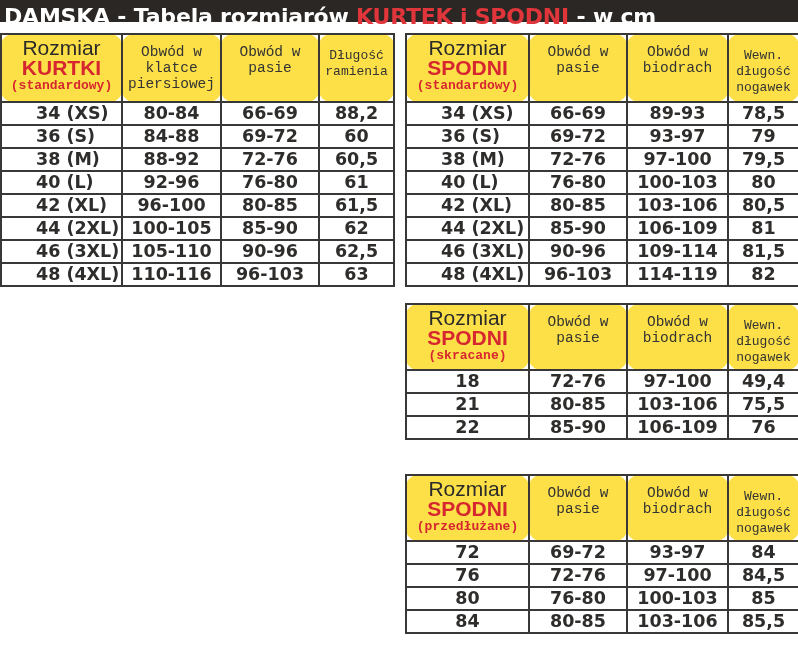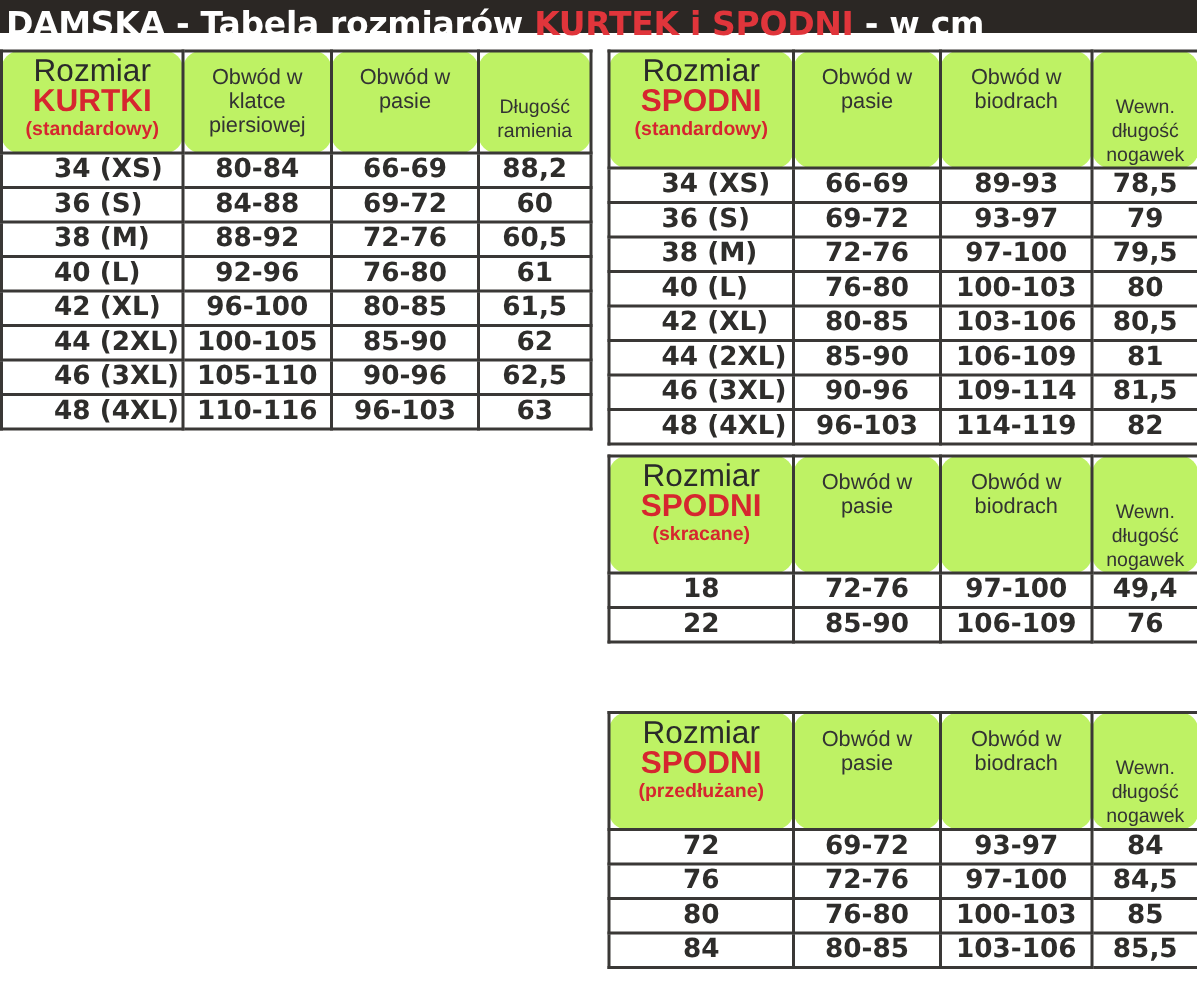--- a/index.html
+++ b/index.html
@@ -4,27 +4,27 @@
 <style>
   html, body { margin:0; padding:0; }
   body { width:798px; height:664px; background:#ffffff; position:relative; overflow:hidden;
          font-family:"DejaVu Sans", sans-serif; color:#2b2a28; }
   .titlebar { position:absolute; left:0; top:0; width:798px; height:22px; background:#2b2724;
               color:#ffffff; font-weight:bold; font-size:22px; line-height:33px; white-space:nowrap;
               padding-left:4px; box-sizing:border-box; letter-spacing:-0.2px; }
   .titlebar .red { color:#e0353b; }
   table { position:absolute; border-collapse:collapse; table-layout:fixed; background:#fff; }
   td, th { border:2px solid #3a3836; padding:0; text-align:center; vertical-align:middle; }
-  thead th { background:#bef264; font-weight:normal; vertical-align:top; color:#333;border-radius:12px; }
+  thead th { background:#fde047; font-weight:normal; vertical-align:top; color:#333;border-radius:12px; }
   .hdr-size { padding-top:3px; }
   .hdr-size .l1 { display:block; font-family:"Liberation Sans", sans-serif; font-size:21px; line-height:20px; color:#2a2a2a; }
   .hdr-size .l2 { display:block; font-family:"Liberation Sans", sans-serif; font-weight:bold; font-size:21px; line-height:20px; color:#d6262f; }
-  .hdr-size .l3 { display:block; font-family:Liberation Sans, sans-serif; font-weight:bold; font-size:13px; line-height:15px; color:#d6262f; }
-  .hdr-col { font-family:Liberation Sans, sans-serif; font-size:14.5px; line-height:16px; padding-top:9px; }
-  .hdr-col.small { font-size:13px; line-height:16px; padding-top:28px; }
+  .hdr-size .l3 { display:block; font-family:Liberation Mono, monospace; font-weight:bold; font-size:13px; line-height:15px; color:#d6262f; }
+  .hdr-col { font-family:Liberation Mono, monospace; font-size:14.5px; line-height:16px; padding-top:9px; }
+  .hdr-col.small { font-size:13px; line-height:16px; padding-top:13px; }
   tbody td { font-family:"DejaVu Sans", sans-serif; font-weight:bold; font-size:17.5px; color:#2e2d2b;
              height:21px; line-height:21px; }
   tbody td.first-left { text-align:left; padding-left:34px; }
   #t1 { left:0; top:33px; width:393px; }
   #t2 { left:405px; top:33px; width:393px; }
   #t3 { left:405px; top:303px; width:393px; }
   #t4 { left:405px; top:474px; width:393px; }
 </style>
 </head>
 <body>
@@ -193,20 +193,26 @@
     </tr>
   </thead>
   <tbody>
     <tr>
         <td>18</td>
         <td>72-76</td>
         <td>97-100</td>
         <td>49,4</td>
       </tr>
     <tr>
+        <td>21</td>
+        <td>80-85</td>
+        <td>103-106</td>
+        <td>75,5</td>
+      </tr>
+    <tr>
         <td>22</td>
         <td>85-90</td>
         <td>106-109</td>
         <td>76</td>
       </tr>
   </tbody>
 </table>
 
 <table id="t4">
   <colgroup>

